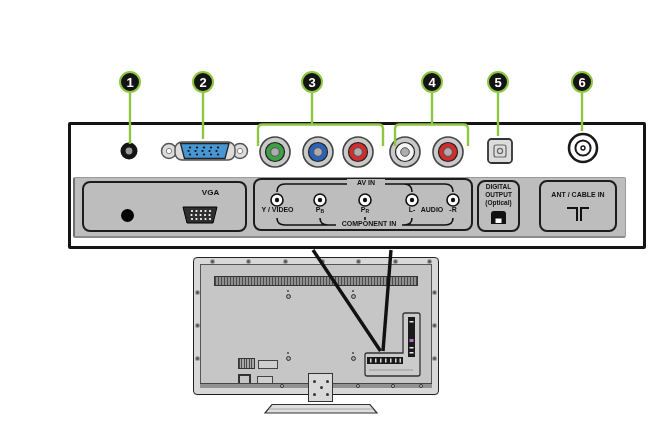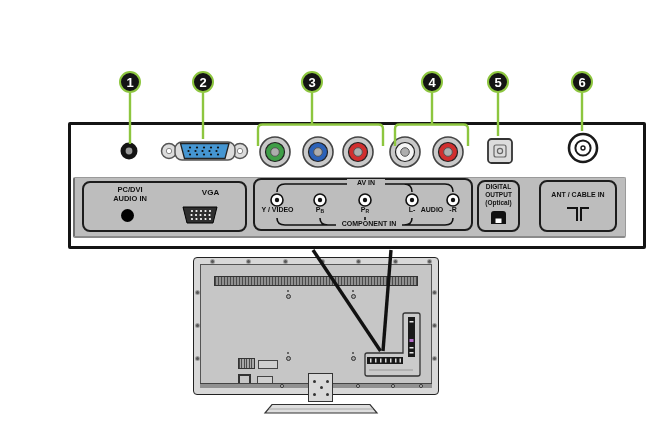--- a/index.html
+++ b/index.html
@@ -138,24 +138,20 @@
       <circle cx="515" cy="26" r="2" fill="#fff" stroke="#1a1a1a" stroke-width="1.4"></circle>
     </g>
   </svg>
 
   <div class="strip"></div>
   <div class="lbox" style="left:82px;top:181px;width:165px;height:51px;"></div>
   <div class="lbox" style="left:253px;top:178px;width:220px;height:53px;"></div>
   <div class="lbox" style="left:477px;top:180px;width:43px;height:52px;"></div>
   <div class="lbox" style="left:539px;top:180px;width:78px;height:52px;"></div>
 
-  <div class="lbl f75" style="left:88px;top:186px;width:84px;">
-    <span>PC/DVI</span><br>
-    <span>AUDIO IN</span>
-  </div>
   <div class="blk-dot" style="left:121px;top:209px;"></div>
   <div class="lbl f8" style="left:174px;top:188px;width:73px;">VGA</div>
   <svg class="abs" style="left:179px;top:206px;" width="42" height="19" viewBox="0 0 42 19">
     <polygon points="4,1 38,1 34,17 8,17" fill="#2f2f2f" stroke="#000" stroke-width="1"></polygon>
     <g fill="#fff">
       <circle cx="13" cy="5" r="1.1"></circle>
         <circle cx="17.5" cy="5" r="1.1"></circle>
         <circle cx="22" cy="5" r="1.1"></circle>
         <circle cx="26.5" cy="5" r="1.1"></circle>
         <circle cx="31" cy="5" r="1.1"></circle>

